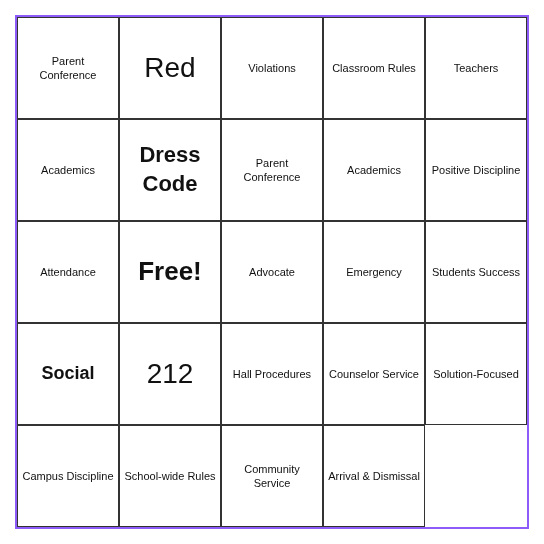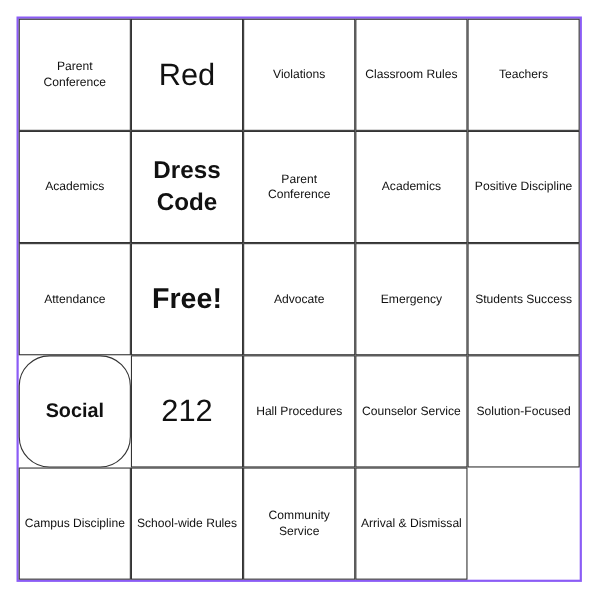--- a/index.html
+++ b/index.html
@@ -45,21 +45,20 @@
     }
 
     .bingo-cell.medium-large-text {
       font-size: 22px;
       font-weight: bold;
     }
 
     .bingo-cell.medium-text {
       font-size: 18px;
       font-weight: bold;
-      border-radius: 28px;
     }
 
     .bingo-cell.free {
       font-size: 26px;
       font-weight: bold;
     }
   </style>
 </head>
 <body>
 

